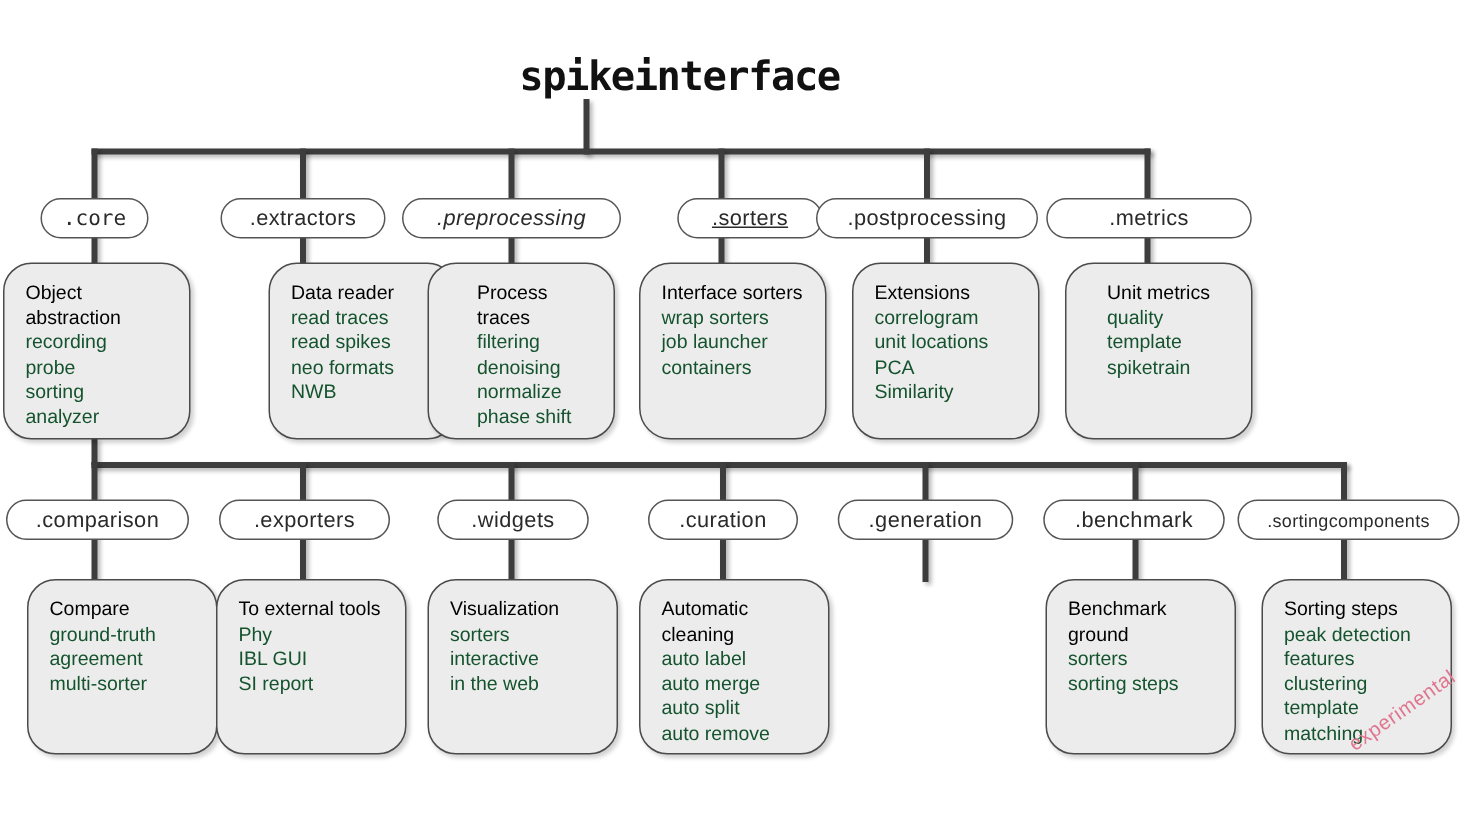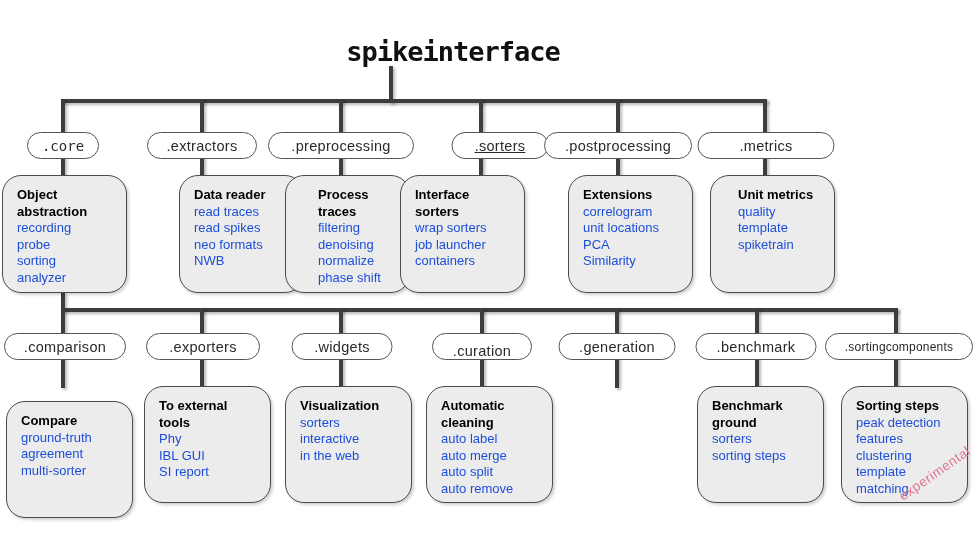--- a/index.html
+++ b/index.html
@@ -26,22 +26,22 @@
   .pill.row2{top:333px;}
   .pill.mono{font-family:"DejaVu Sans Mono",monospace;font-size:14px;letter-spacing:0;}
   .pill.small{font-size:12px;letter-spacing:0.2px;}
   .box{
     position:absolute;width:125px;height:118px;top:175px;
     background:#ececec;border:1.4px solid #4b4b4b;border-radius:19px;
     box-sizing:border-box;padding:11px 8px 0 14px;z-index:2;
     box-shadow:2px 2px 3px rgba(0,0,0,0.18);
   }
   .box.row2{top:386px;height:117px;width:127px;}
-  .box .hd{font-size:13px;font-weight:bold;color:#000;line-height:16.5px;}
-  .box .it{font-size:13px;color:#1d4ed8;line-height:16.5px;}
+  .box .hd{font-size:13px;font-weight:normal;color:#000;line-height:16.5px;}
+  .box .it{font-size:13px;color:#14532d;line-height:16.5px;}
   .badge{
     position:absolute;left:893px;top:466px;transform:rotate(-35deg);
     color:#e0758f;font-size:13.5px;letter-spacing:0.5px;z-index:4;white-space:nowrap;
   }
 </style>
 </head>
 <body>
 
 <div id="stage">
 
@@ -67,21 +67,21 @@
   <div class="line" style="left:615px;top:308px;width:4px;height:80px;"></div>
   <div class="line" style="left:755px;top:308px;width:4px;height:80px;"></div>
   <div class="line" style="left:894px;top:308px;width:4px;height:80px;"></div>
 
   <div class="pill mono" style="left:63px;width:72px;">
       <span>.core</span>
     </div>
   <div class="pill" style="left:202px;width:110px;">
       <span>.extractors</span>
     </div>
-  <div class="pill" style="left:341px;width:146px;">
+  <div class="pill" style="left:341px;width:146px;font-style:italic;">
       <span>.preprocessing</span>
     </div>
   <div class="pill" style="left:500px;width:97px;text-decoration:underline;">
       <span>.sorters</span>
     </div>
   <div class="pill" style="left:618px;width:148px;">
       <span>.postprocessing</span>
     </div>
   <div class="pill" style="left:766px;width:137px;">
       <span>.metrics</span>
@@ -101,21 +101,21 @@
     <div class="it">neo formats</div>
     <div class="it">NWB</div>
   </div>
   <div class="box" style="left:285px;padding-left:32px;">
     <div class="hd">Process traces</div>
     <div class="it">filtering</div>
     <div class="it">denoising</div>
     <div class="it">normalize</div>
     <div class="it">phase shift</div>
   </div>
-  <div class="box" style="left:400px;">
+  <div class="box" style="left:426px;border-radius:21px;">
     <div class="hd">Interface sorters</div>
     <div class="it">wrap sorters</div>
     <div class="it">job launcher</div>
     <div class="it">containers</div>
   </div>
   <div class="box" style="left:568px;">
     <div class="hd">Extensions</div>
     <div class="it">correlogram</div>
     <div class="it">unit locations</div>
     <div class="it">PCA</div>
@@ -130,34 +130,34 @@
 
   <div class="pill row2" style="left:65px;width:122px;">
       <span>.comparison</span>
     </div>
   <div class="pill row2" style="left:203px;width:114px;text-align:right;">
       <span>.exporters</span>
     </div>
   <div class="pill row2" style="left:342px;width:101px;">
       <span>.widgets</span>
     </div>
-  <div class="pill row2" style="left:482px;width:100px;align-items:flex-end;">
+  <div class="pill row2" style="left:482px;width:100px;">
       <span>.curation</span>
     </div>
   <div class="pill row2" style="left:617px;width:117px;">
       <span>.generation</span>
     </div>
   <div class="pill row2" style="left:756px;width:121px;">
       <span>.benchmark</span>
     </div>
   <div class="pill row2 small" style="left:899px;width:148px;">
       <span>.sortingcomponents</span>
     </div>
 
-  <div class="box row2" style="left:6px;margin-top:15px;">
+  <div class="box row2" style="left:18px;">
     <div class="hd">Compare</div>
     <div class="it">ground-truth</div>
     <div class="it">agreement</div>
     <div class="it">multi-sorter</div>
   </div>
   <div class="box row2" style="left:144px;">
     <div class="hd">To external tools</div>
     <div class="it">Phy</div>
     <div class="it">IBL GUI</div>
     <div class="it">SI report</div>

